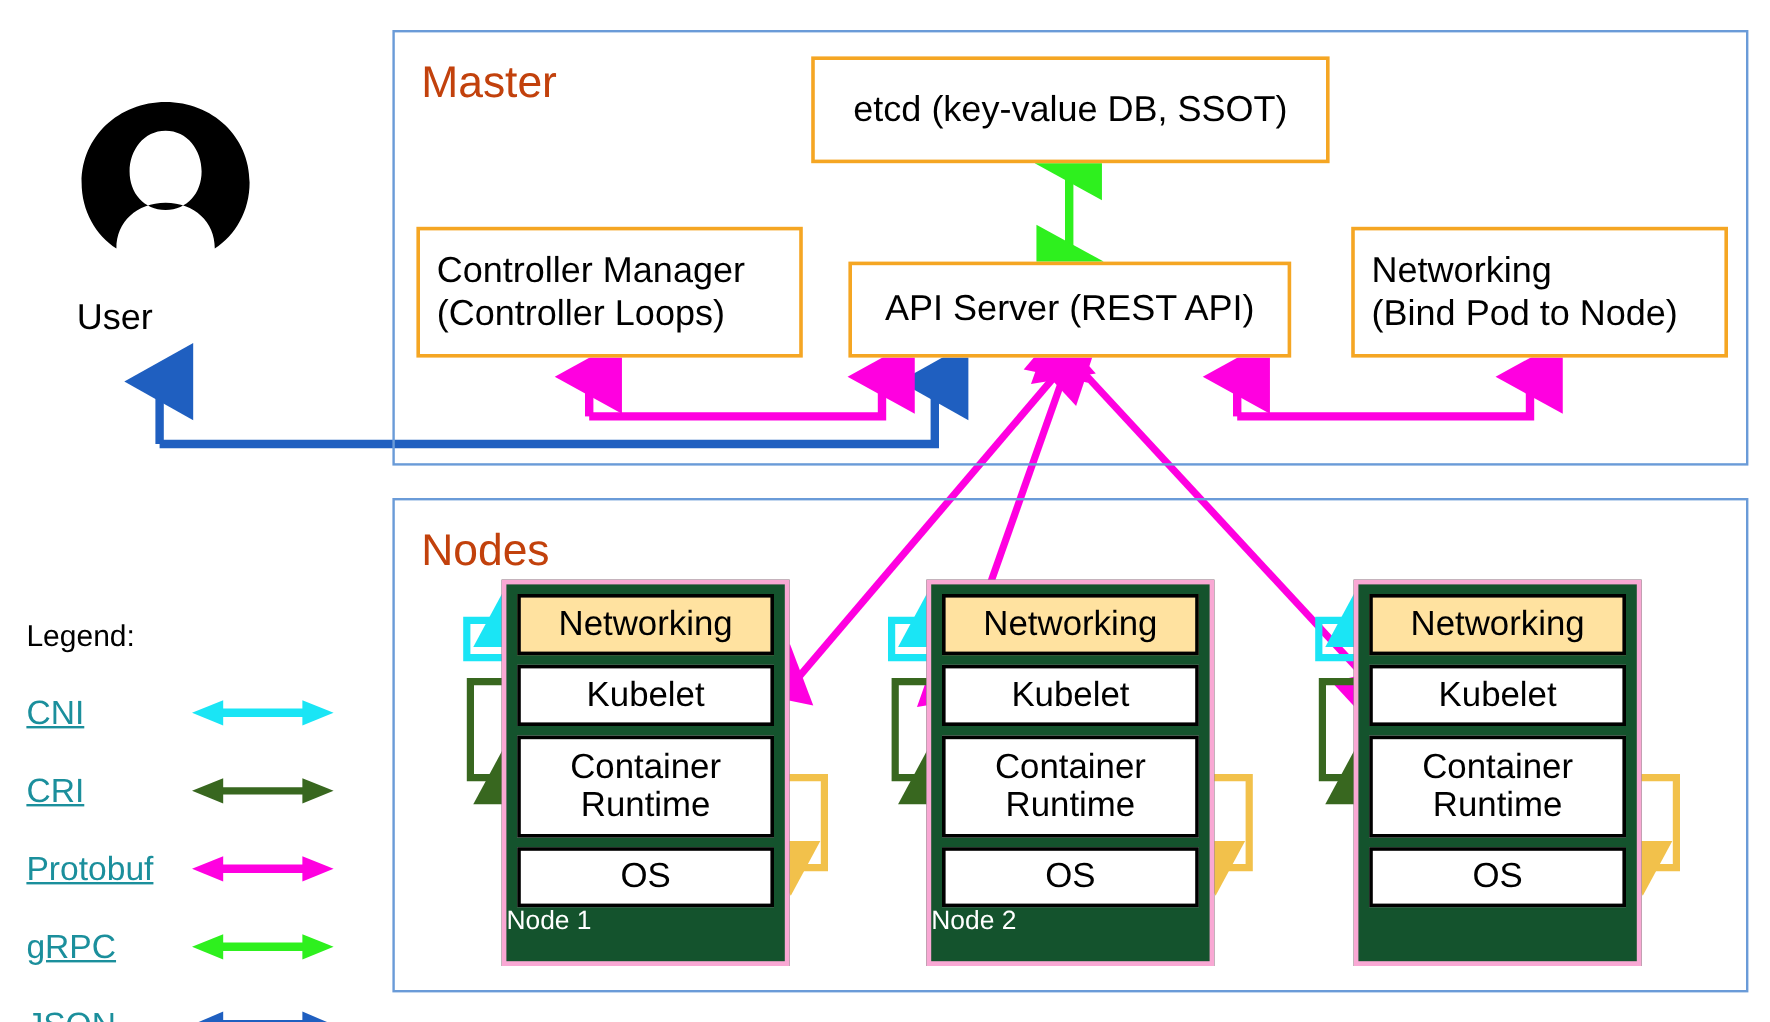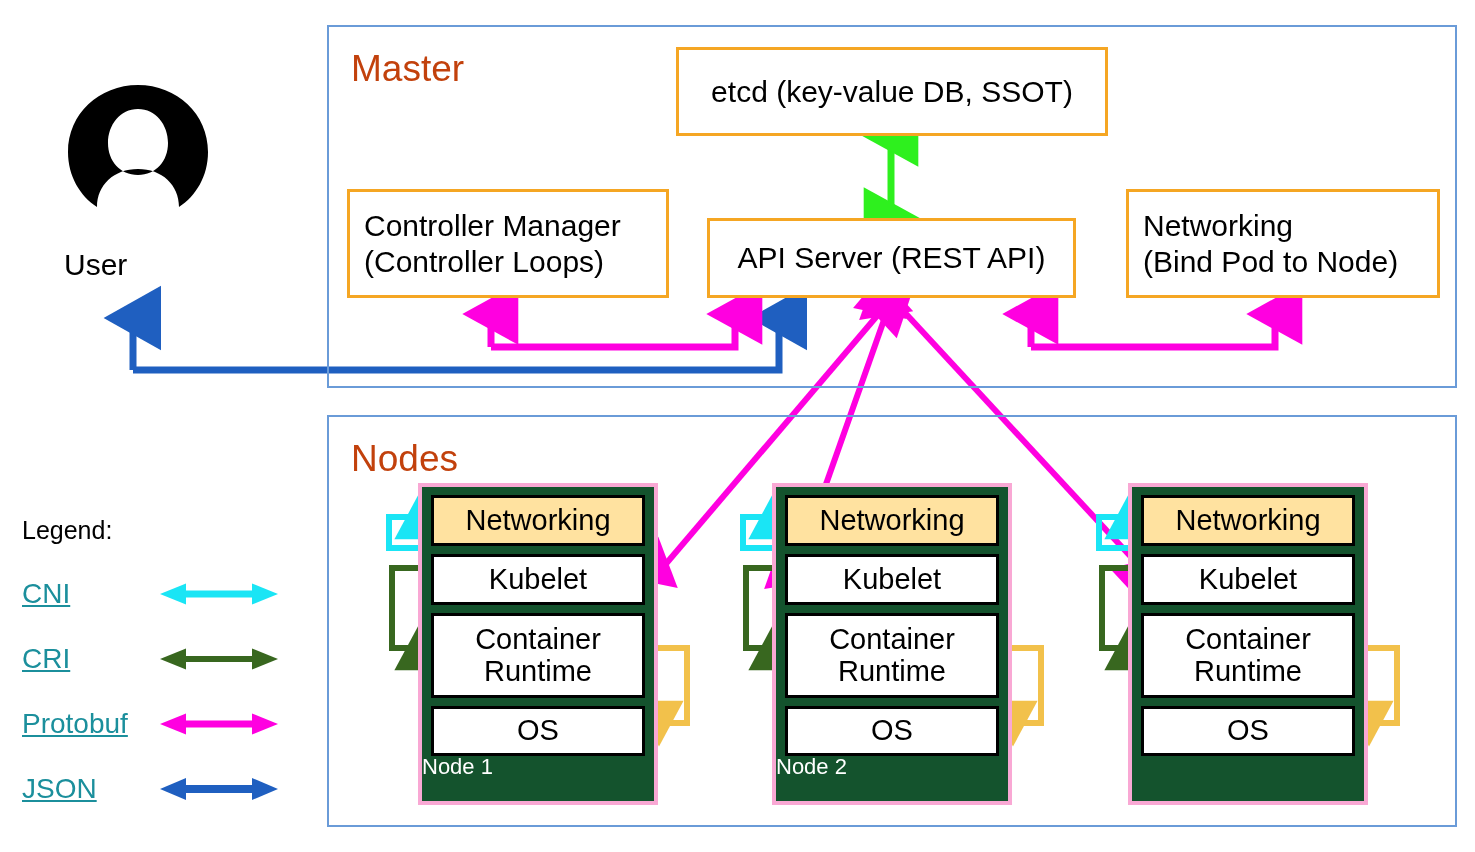--- a/index.html
+++ b/index.html
@@ -343,20 +343,28 @@
 
     <div class="legend-row">
       <span class="legend-name">Protobuf</span>
       <svg class="legend-swatch" viewBox="0 0 126 26" xmlns="http://www.w3.org/2000/svg">
         <path d="M28,13 L98,13" stroke="#ff00e0" stroke-width="7" fill="none"></path>
         <path d="M4,13 L30,2.5 L30,23.5 Z" fill="#ff00e0"></path>
         <path d="M122,13 L96,2.5 L96,23.5 Z" fill="#ff00e0"></path>
       </svg>
     </div>
 
+    <div class="legend-row">
+      <span class="legend-name">gRPC</span>
+      <svg class="legend-swatch" viewBox="0 0 126 26" xmlns="http://www.w3.org/2000/svg">
+        <path d="M28,13 L98,13" stroke="#2ef01e" stroke-width="7" fill="none"></path>
+        <path d="M4,13 L30,2.5 L30,23.5 Z" fill="#2ef01e"></path>
+        <path d="M122,13 L96,2.5 L96,23.5 Z" fill="#2ef01e"></path>
+      </svg>
+    </div>
 
     <div class="legend-row">
       <span class="legend-name">JSON</span>
       <svg class="legend-swatch" viewBox="0 0 126 26" xmlns="http://www.w3.org/2000/svg">
         <path d="M28,13 L98,13" stroke="#1f5fc0" stroke-width="8" fill="none"></path>
         <path d="M4,13 L30,2 L30,24 Z" fill="#1f5fc0"></path>
         <path d="M122,13 L96,2 L96,24 Z" fill="#1f5fc0"></path>
       </svg>
     </div>
   </div>

